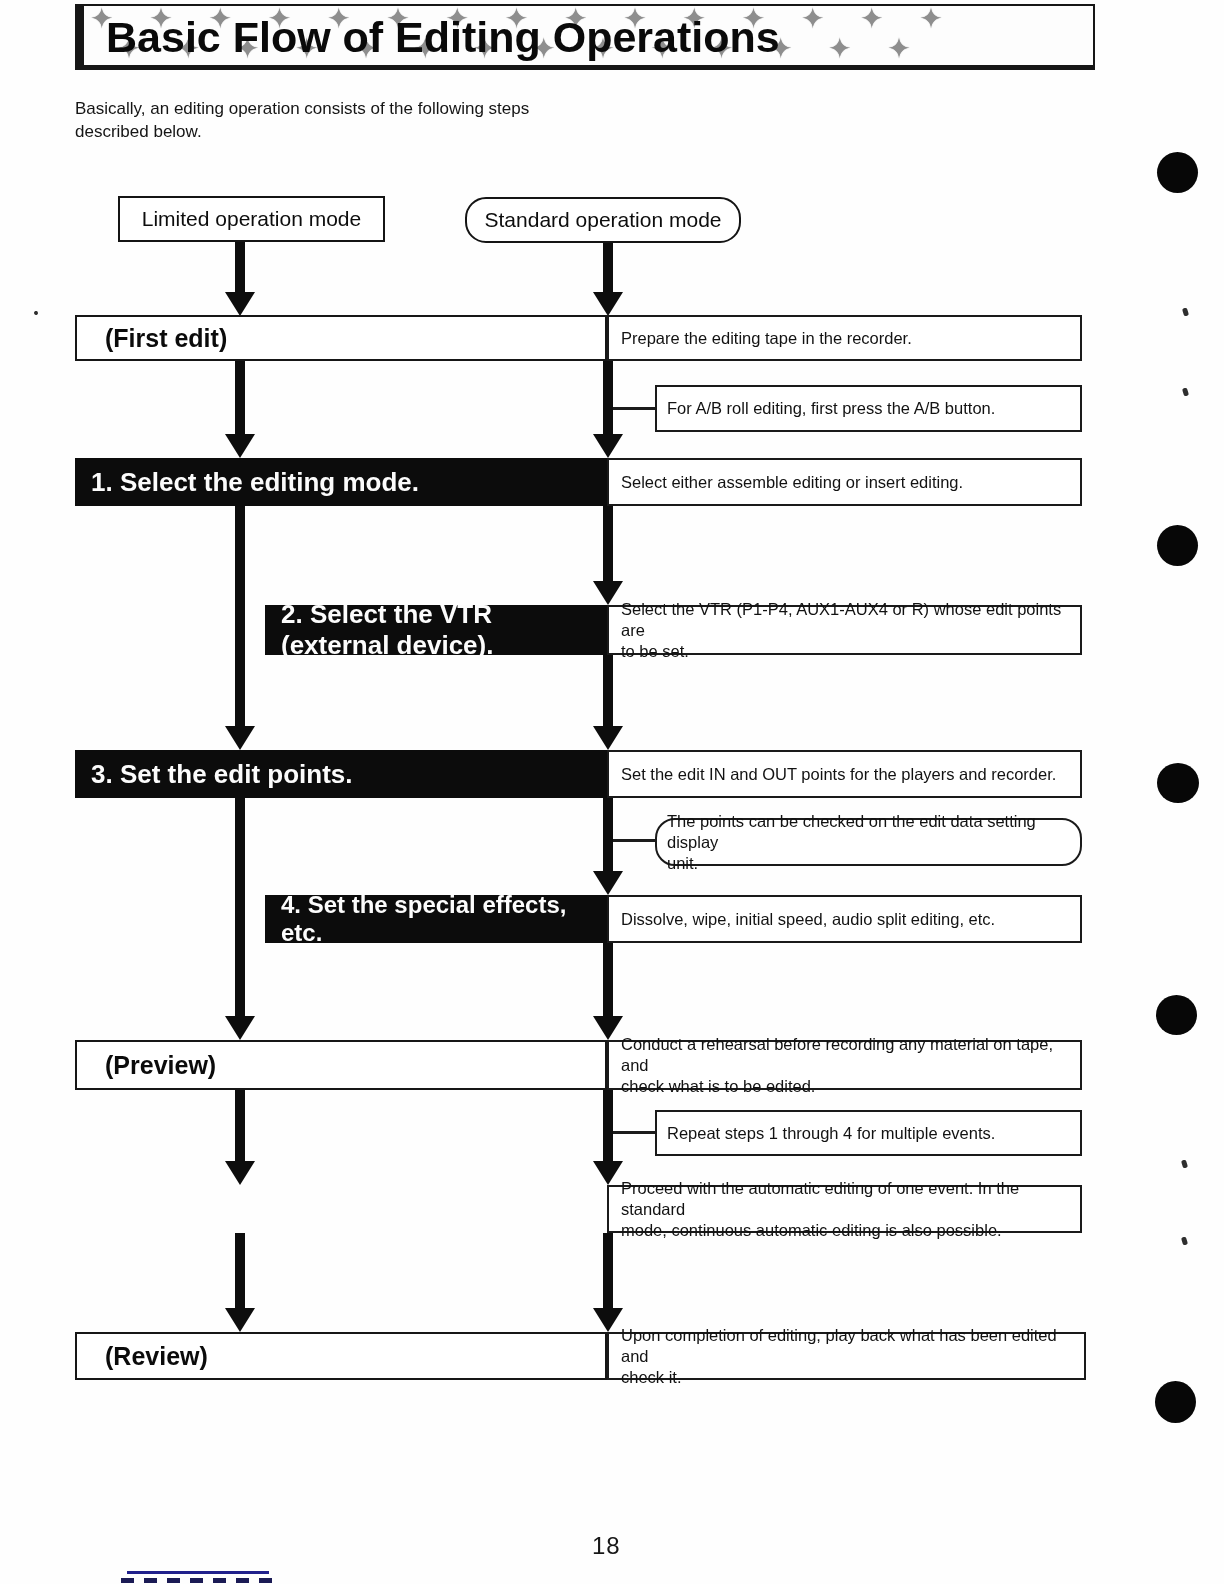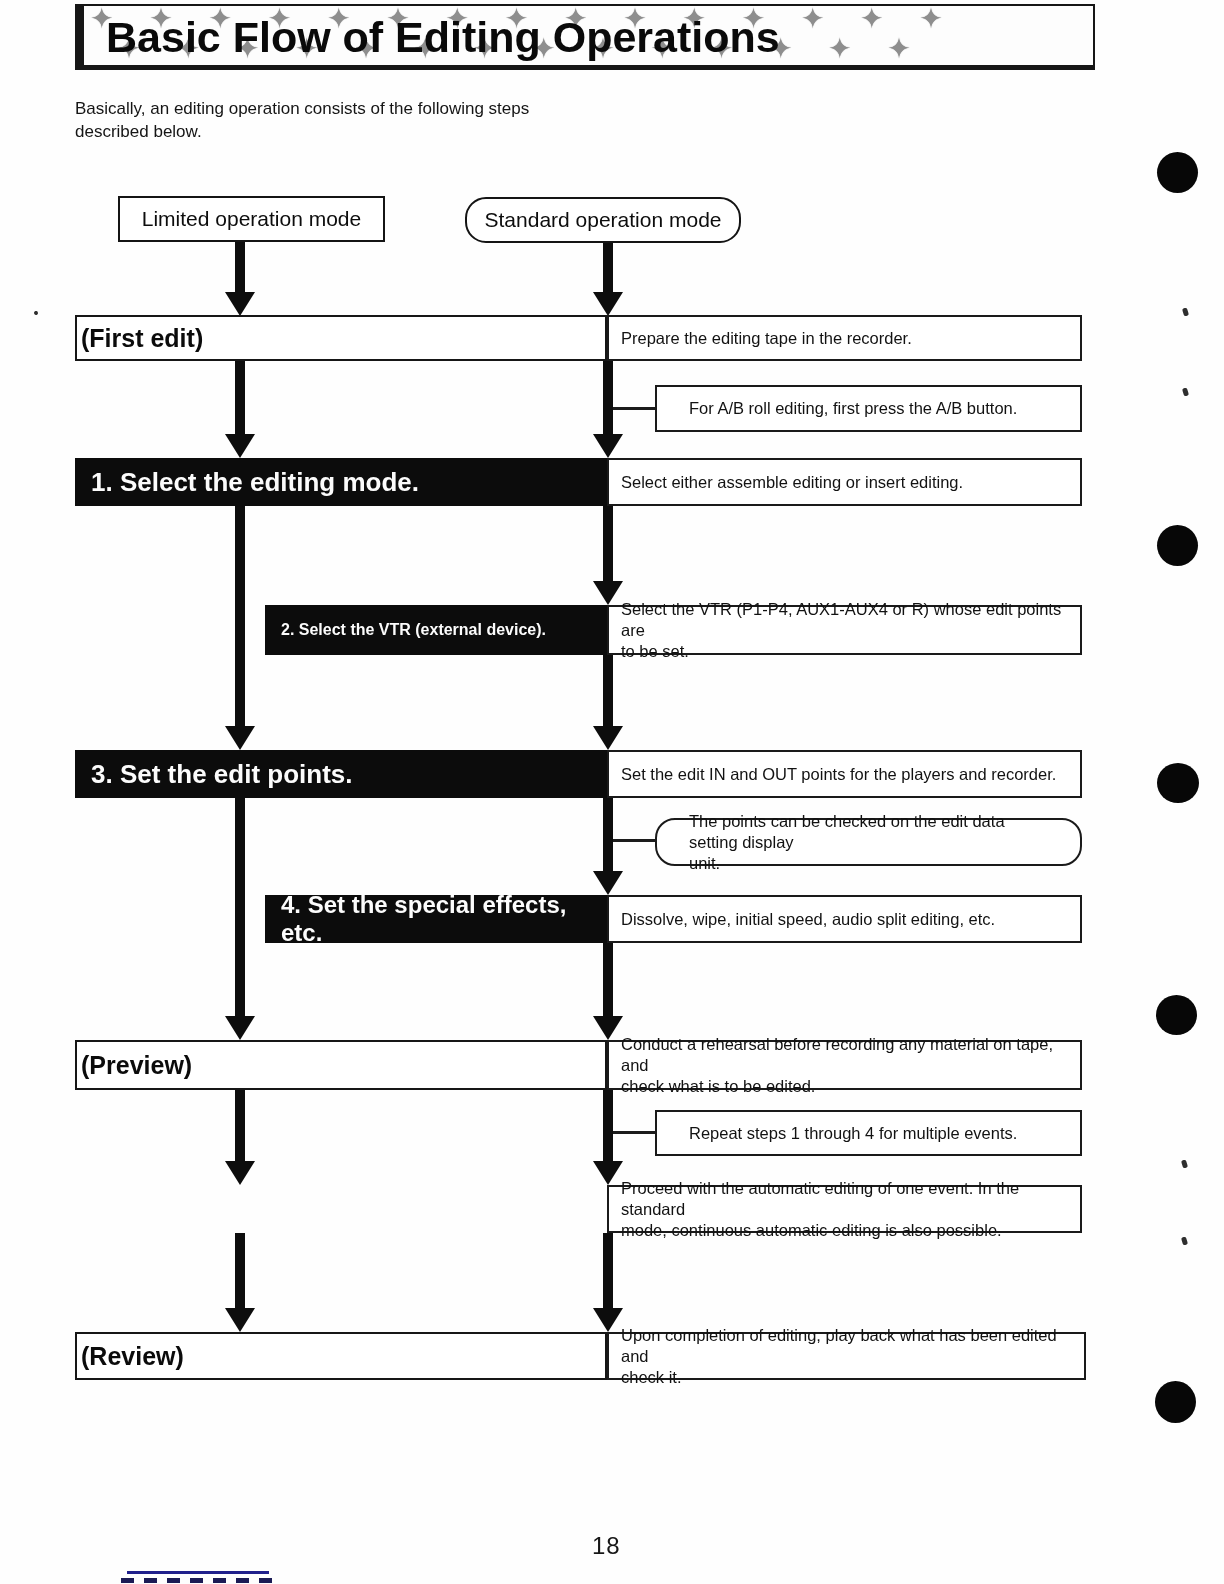--- a/index.html
+++ b/index.html
@@ -31,37 +31,37 @@
     white-space:pre-line;color:#151515;
   }
   
   .mode-box{
     border:2px solid #141414;background:#fff;display:flex;align-items:center;
     justify-content:center;font-weight:normal;font-size:21px;color:#0d0d0d;
   }
   
   .white-row{
     left:75px;width:532px;background:#fff;border:2px solid #161616;
-    display:flex;align-items:center;padding-left:4px;
+    display:flex;align-items:center;padding-left:28px;
     font-weight:bold;font-size:25px;color:#0b0b0b;
   }
   .black-row{
     left:75px;width:532px;background:#0c0c0c;color:#fcfcfc;
     display:flex;align-items:center;padding-left:16px;font-weight:bold;
   }
   .black-row.indent{left:265px;width:342px;}
   .desc-box{
     left:607px;width:475px;background:#fff;border:2px solid #1a1a1a;
     display:flex;align-items:center;padding:4px 12px;
     font-size:16.5px;line-height:21px;color:#121212;
   }
   .desc-box span,.note-box span{white-space:pre-line;}
   .note-box{
     left:655px;width:427px;background:#fff;border:2px solid #1a1a1a;
-    display:flex;align-items:center;padding:4px 32px;
+    display:flex;align-items:center;padding:4px 10px;
     font-size:16.5px;line-height:21px;color:#121212;
   }
   
   .vline{position:absolute;width:10px;background:#0d0d0d;}
   .ahead{
     position:absolute;width:0;height:0;
     border-left:15px solid transparent;border-right:15px solid transparent;
     border-top:24px solid #0d0d0d;
   }
   .hline{position:absolute;height:3px;background:#1c1c1c;}
@@ -153,21 +153,21 @@
     <span>For A/B roll editing, first press the A/B button.</span>
   </div>
 
   <div class="abs black-row" style="top:458px;height:48px;font-size:26px;">
     <span>1. Select the editing mode.</span>
   </div>
   <div class="abs desc-box" style="top:458px;height:48px;">
     <span>Select either assemble editing or insert editing.</span>
   </div>
 
-  <div class="abs black-row indent" style="top:605px;height:50px;font-size:16px;">
+  <div class="abs black-row indent" style="top:605px;height:50px;font-size:26px;">
     <span>2. Select the VTR (external device).</span>
   </div>
   <div class="abs desc-box" style="top:605px;height:50px;">
     <span>Select the VTR (P1-P4, AUX1-AUX4 or R) whose edit points are
 to be set.</span>
   </div>
 
   <div class="abs black-row" style="top:750px;height:48px;font-size:26px;">
     <span>3. Set the edit points.</span>
   </div>

